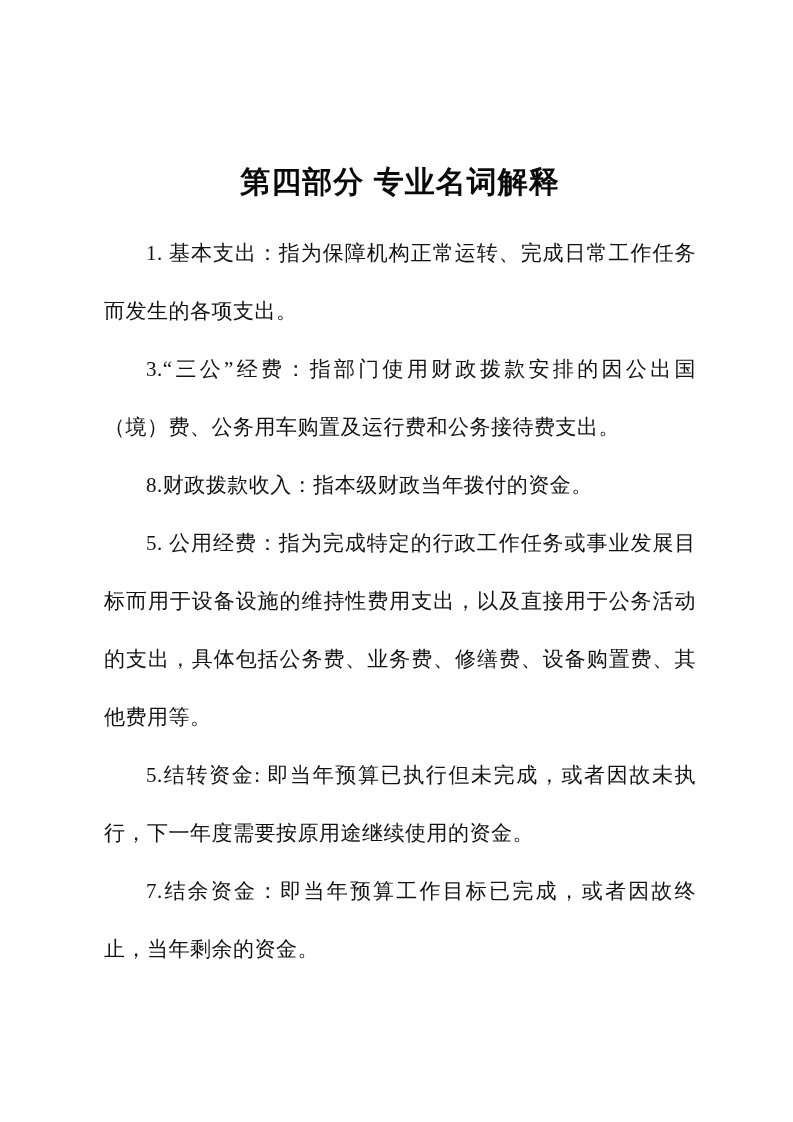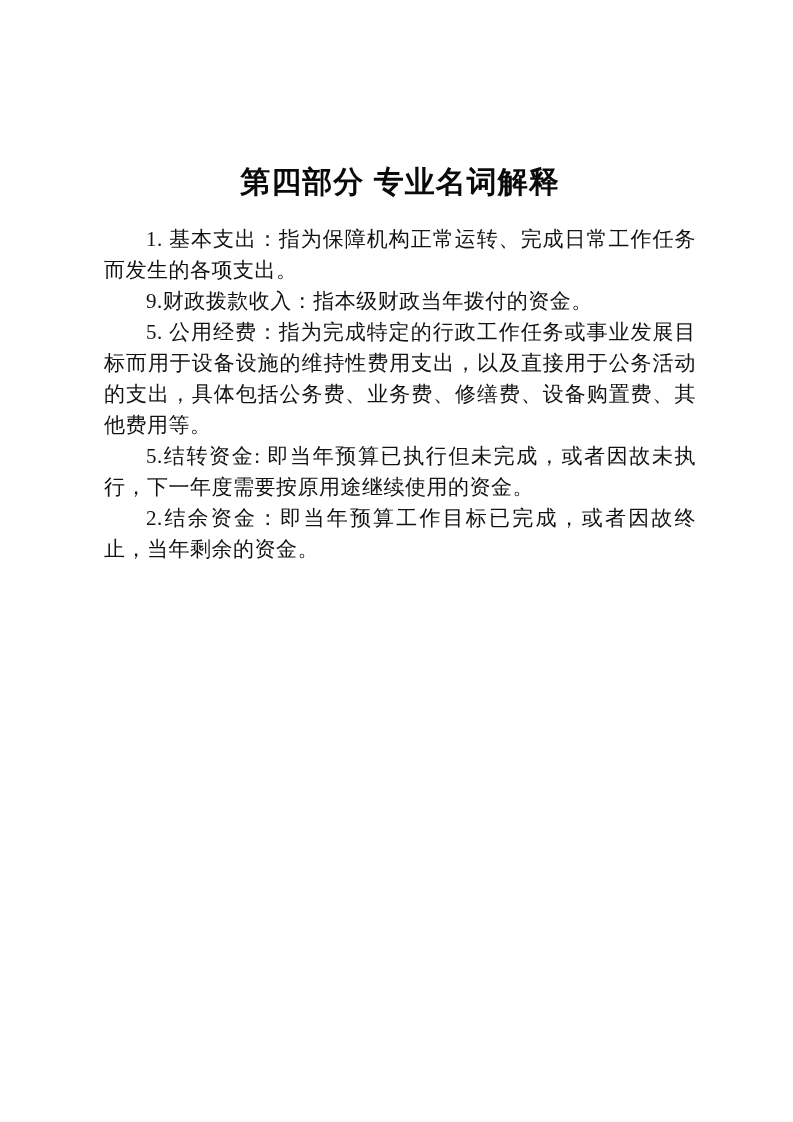--- a/index.html
+++ b/index.html
@@ -26,39 +26,40 @@
     font-size: 30px;
     line-height: 40px;
     letter-spacing: 1px;
     text-align: center;
     margin: 0 0 22px 0;
     color: #0a0a0a;
   }
   .para {
     font-family: "Liberation Serif", "DejaVu Serif", serif;
     font-size: 21px;
-    line-height: 31px;
+    line-height: 58px;
     letter-spacing: 0.5px;
     text-align: justify;
     text-justify: inter-ideograph;
     text-indent: 2em;
     margin: 0;
   }
 </style>
 </head>
 <body>
 
 <div class="page">
   <h1 class="doc-title">第四部分 专业名词解释</h1>
 
   <p class="para">1. 基本支出：指为保障机构正常运转、完成日常工作任务而发生的各项支出。</p>
 
 
+  <p class="para">3.“三公”经费：指部门使用财政拨款安排的因公出国（境）费、公务用车购置及运行费和公务接待费支出。</p>
 
-  <p class="para">9.财政拨款收入：指本级财政当年拨付的资金。</p>
+  <p class="para">8.财政拨款收入：指本级财政当年拨付的资金。</p>
 
   <p class="para">5. 公用经费：指为完成特定的行政工作任务或事业发展目标而用于设备设施的维持性费用支出，以及直接用于公务活动的支出，具体包括公务费、业务费、修缮费、设备购置费、其他费用等。</p>
 
 
   <p class="para">5.结转资金: 即当年预算已执行但未完成，或者因故未执行，下一年度需要按原用途继续使用的资金。</p>
 
-  <p class="para">2.结余资金：即当年预算工作目标已完成，或者因故终止，当年剩余的资金。</p>
+  <p class="para">7.结余资金：即当年预算工作目标已完成，或者因故终止，当年剩余的资金。</p>
 </div>
 
 </body></html>

